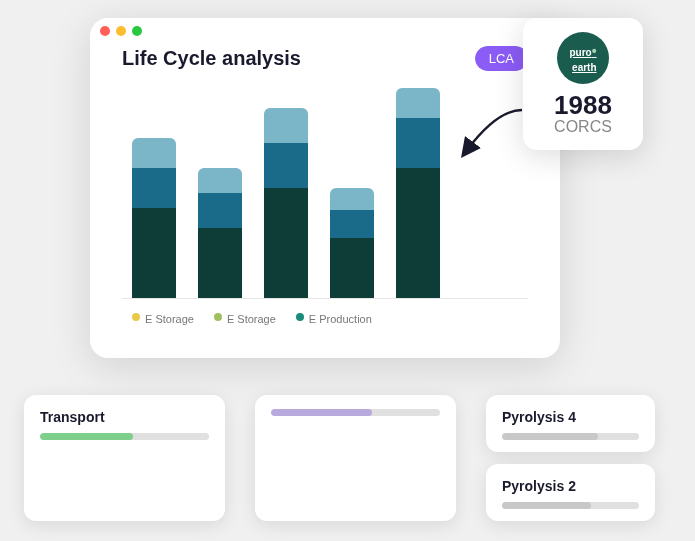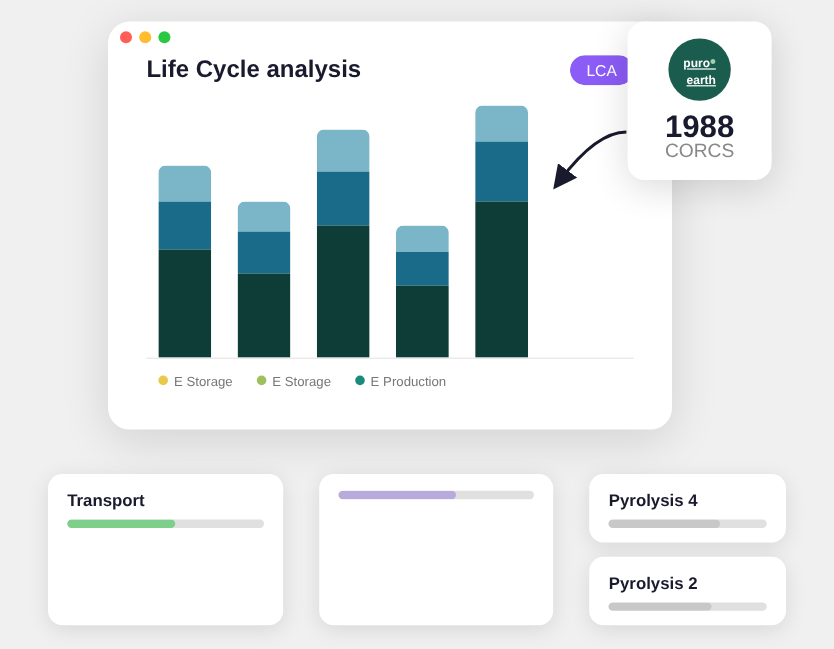--- a/index.html
+++ b/index.html
@@ -174,21 +174,21 @@
       top: 90px;
       right: 168px;
       z-index: 4;
       pointer-events: none;
     }
 
     
     .bottom-cards {
       position: absolute;
       bottom: 20px;
-      left: 40px;
+      left: 24px;
       right: 40px;
       display: flex;
       gap: 30px;
       z-index: 3;
     }
     .info-card {
       background: #fff;
       border-radius: 12px;
       box-shadow: 0 4px 18px rgba(0,0,0,0.10);
       padding: 14px 16px 12px 16px;

